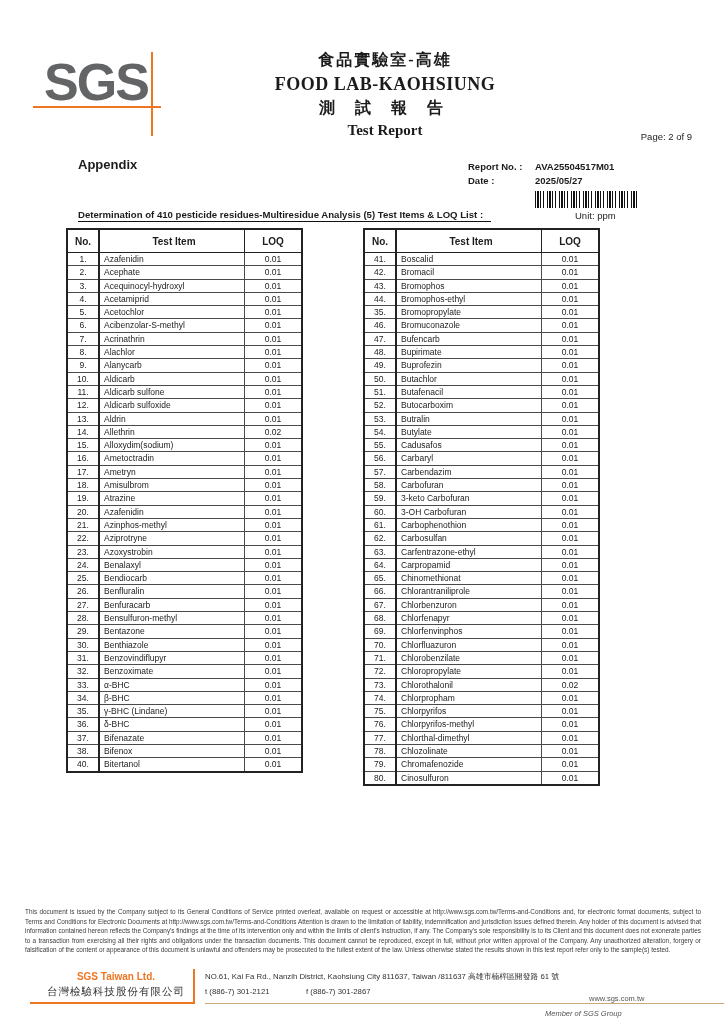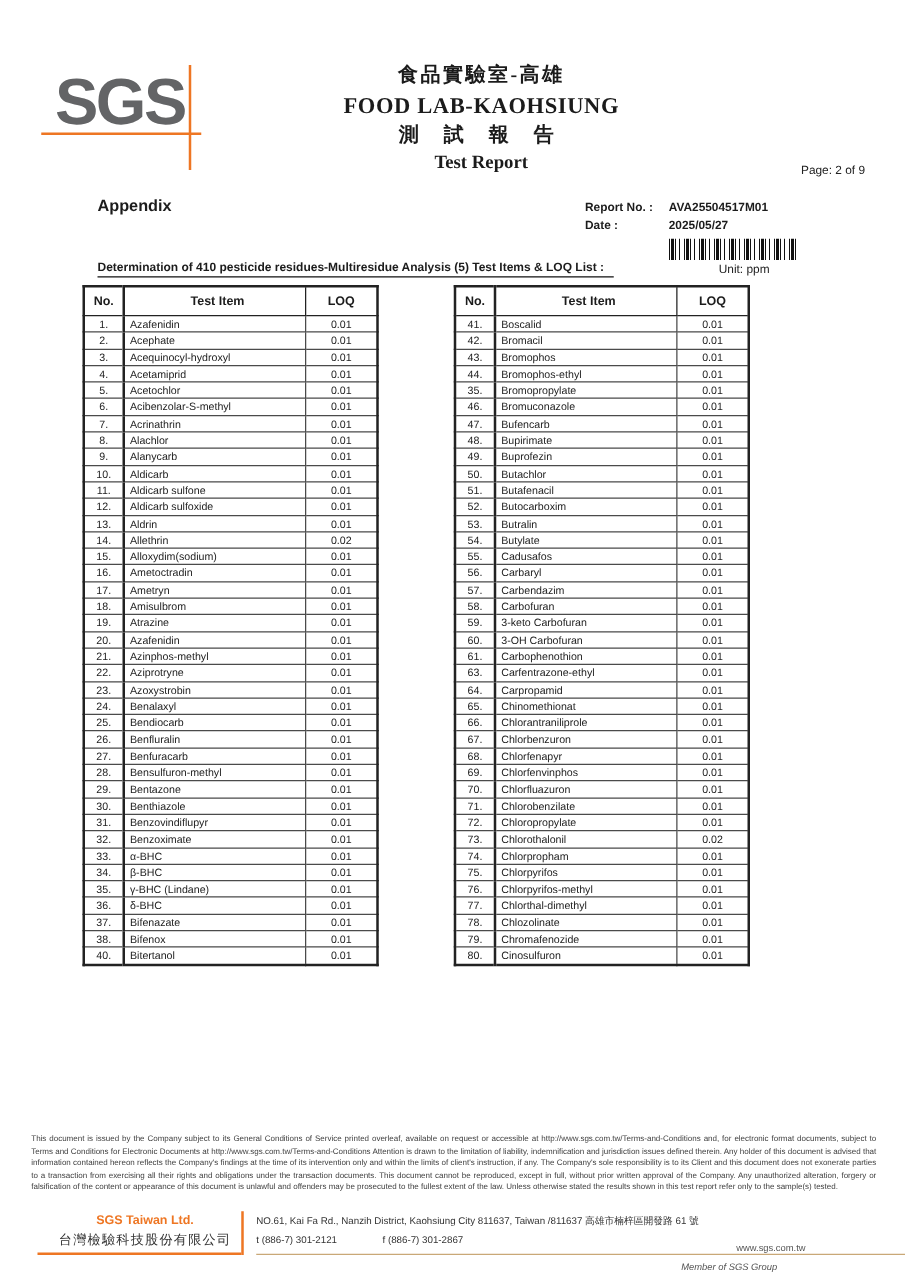--- a/index.html
+++ b/index.html
@@ -422,20 +422,25 @@
             <td class="col-no">60.</td>
             <td class="col-item">3-OH Carbofuran</td>
             <td class="col-loq">0.01</td>
           </tr>
           <tr>
             <td class="col-no">61.</td>
             <td class="col-item">Carbophenothion</td>
             <td class="col-loq">0.01</td>
           </tr>
           <tr>
+            <td class="col-no">62.</td>
+            <td class="col-item">Carbosulfan</td>
+            <td class="col-loq">0.01</td>
+          </tr>
+          <tr>
             <td class="col-no">63.</td>
             <td class="col-item">Carfentrazone-ethyl</td>
             <td class="col-loq">0.01</td>
           </tr>
           <tr>
             <td class="col-no">64.</td>
             <td class="col-item">Carpropamid</td>
             <td class="col-loq">0.01</td>
           </tr>
           <tr>

